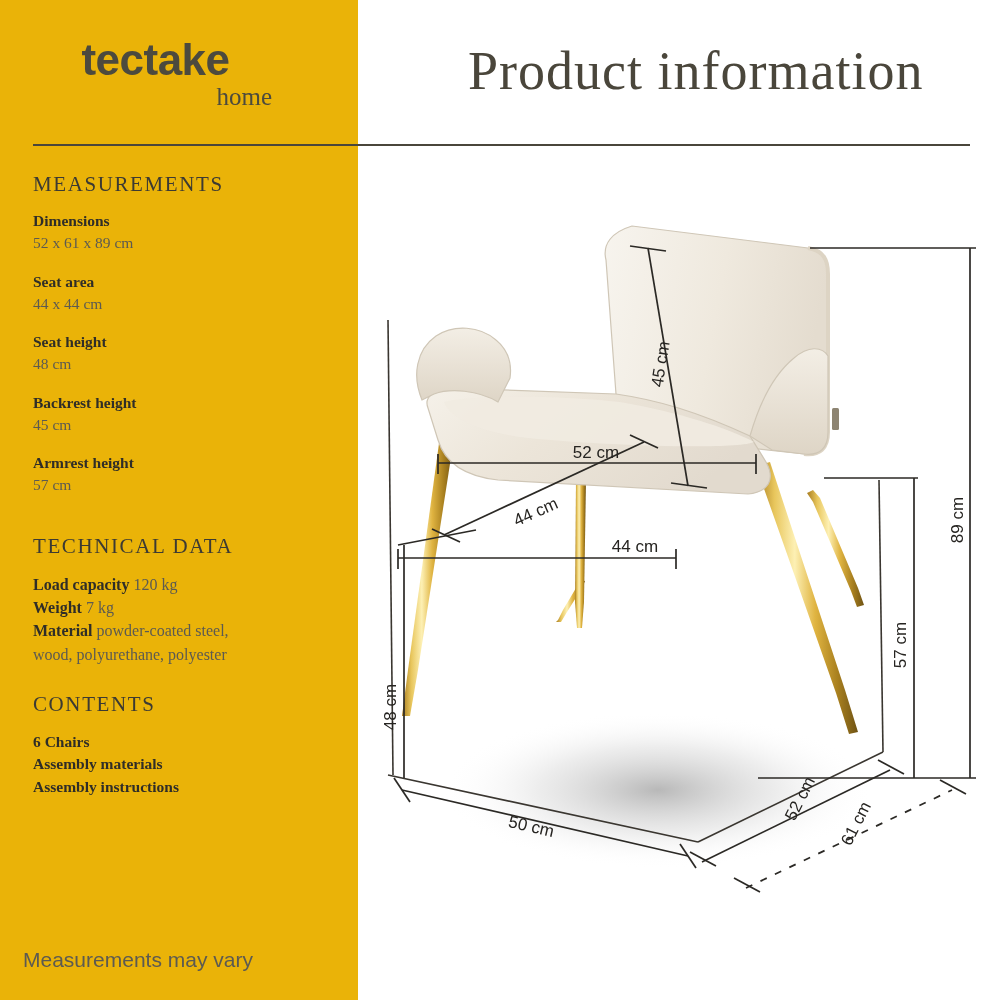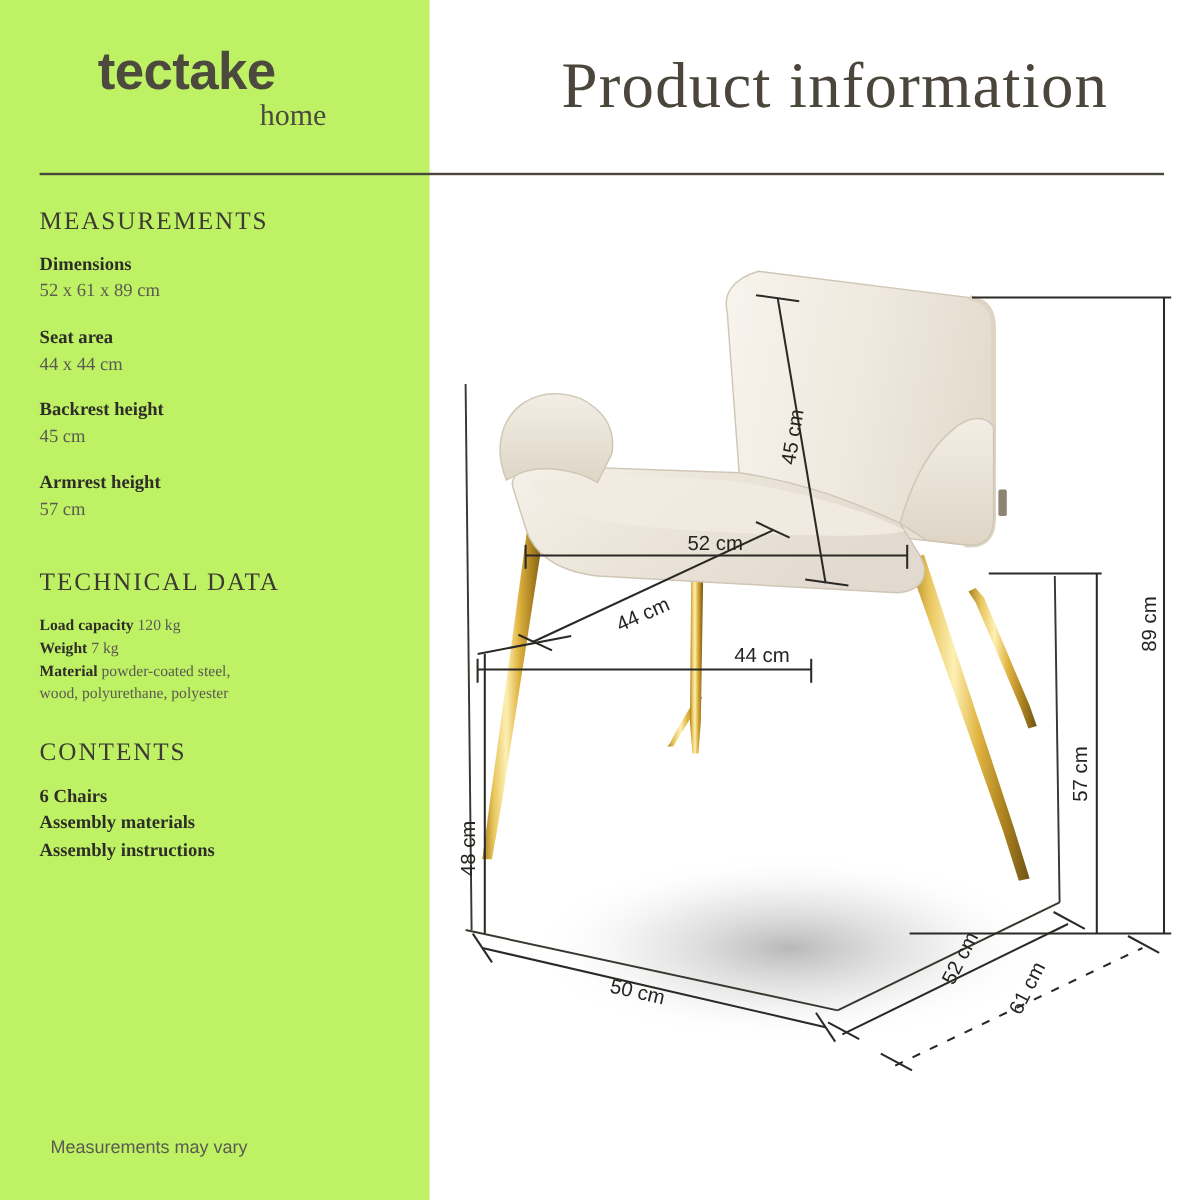--- a/index.html
+++ b/index.html
@@ -7,21 +7,21 @@
     width:1000px;height:1000px;overflow:hidden;
     background:#ffffff;
     font-family:"Liberation Sans",sans-serif;
     -webkit-font-smoothing:antialiased;
   }
   .page{position:relative;width:1000px;height:1000px;}
 
   
   .sidebar{
     position:absolute;left:0;top:0;width:358px;height:1000px;
-    background:#bef264;
+    background:#eab308;
   }
   .logo{position:absolute;left:33px;top:38px;width:245px;text-align:center;}
   .logo-main{
     font-size:44px;font-weight:bold;letter-spacing:-0.5px;
     color:#4c4a3e;line-height:1;
   }
   .logo-sub{
     font-family:"Liberation Serif",serif;
     font-size:25px;color:#4c4a3e;line-height:1;
     margin-top:2px;text-align:right;padding-right:6px;
@@ -34,32 +34,32 @@
   .sb-content{position:absolute;left:33px;top:172px;width:300px;font-family:Liberation Serif, serif;}
   .sec-head{
     font-size:21px;letter-spacing:1.6px;color:#3c3a33;
     font-weight:normal;margin:0 0 14px 0;
   }
   .m-item{margin-bottom:18px;}
   .m-label{font-size:15.5px;font-weight:bold;color:#2f2d28;line-height:1.35;}
   .m-val{font-size:15.5px;color:#5c5a52;line-height:1.4;}
 
   .tech-block{margin-top:4px;}
-  .tech-line{font-size:13px;color:#5c5a52;line-height:1.45;}
+  .tech-line{font-size:16px;color:#5c5a52;line-height:1.45;}
   .tech-line b{color:#2f2d28;font-weight:bold;}
 
   .contents-list{margin-top:12px;}
   .contents-list div{font-size:15.5px;font-weight:bold;color:#2f2d28;line-height:1.45;}
 
   .gap-lg{height:26px;}
   .gap-md{height:20px;}
 
   .footnote{
-    position:absolute;left:42px;top:948px;
-    font-size:15px;color:#5c5a52;
+    position:absolute;left:23px;top:948px;
+    font-size:21px;color:#5c5a52;
   }
 
   
   .title{
     position:absolute;left:468px;top:40px;
     font-family:"Liberation Serif",serif;
     font-size:54px;color:#4a463b;letter-spacing:1px;
     white-space:nowrap;
   }
 
@@ -87,20 +87,24 @@
 
       <div class="sec-head">MEASUREMENTS</div>
 
       <div class="m-item">
         <div class="m-label">Dimensions</div>
         <div class="m-val">52 x 61 x 89 cm</div>
       </div>
       <div class="m-item">
         <div class="m-label">Seat area</div>
         <div class="m-val">44 x 44 cm</div>
+      </div>
+      <div class="m-item">
+        <div class="m-label">Seat height</div>
+        <div class="m-val">48 cm</div>
       </div>
       <div class="m-item">
         <div class="m-label">Backrest height</div>
         <div class="m-val">45 cm</div>
       </div>
       <div class="m-item">
         <div class="m-label">Armrest height</div>
         <div class="m-val">57 cm</div>
       </div>
 

